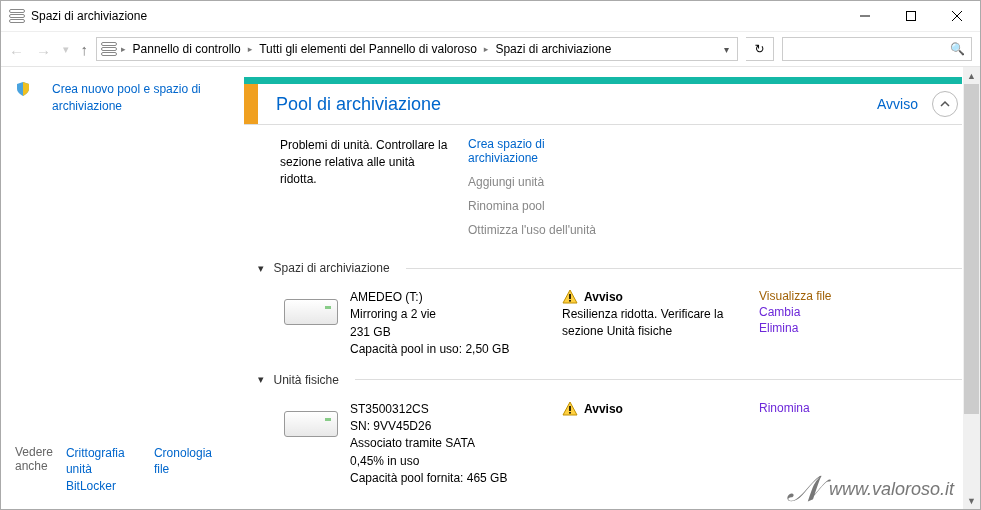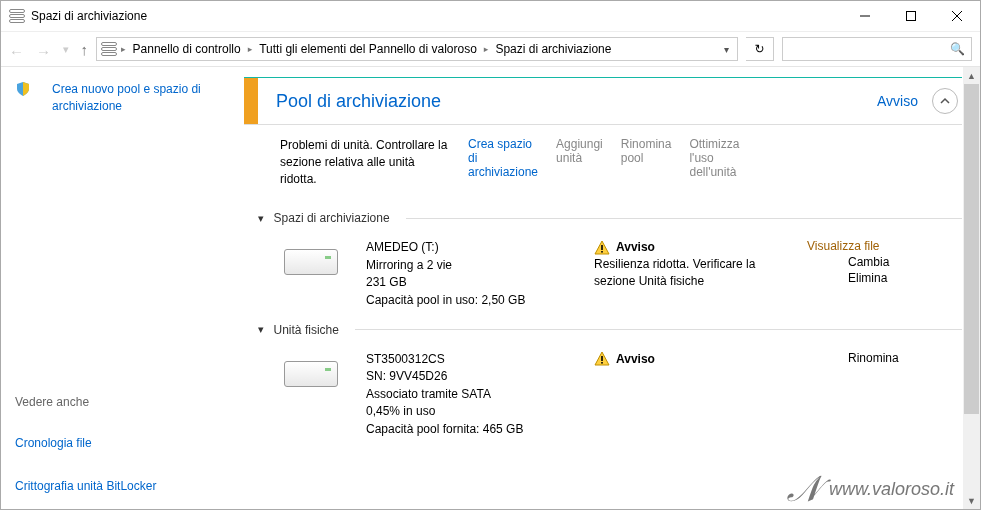--- a/index.html
+++ b/index.html
@@ -19,48 +19,48 @@
 .addr .crumb { padding: 0 3px; }
 .addr .spacer{flex:1;}
 .refresh{border:1px solid #ccc; border-left:none; height:24px; width:28px; display:flex;align-items:center;justify-content:center;}
 .search { width: 190px; border: 1px solid #ccc; height: 24px; display:flex; align-items:center; padding:0 6px; color:#999;}
 .search .sicon{margin-left:auto;}
 .body { flex: 1; display: flex; overflow: hidden;}
 .sidebar { width: 225px; padding: 14px 14px; display: flex; flex-direction: column; gap: 10px; font-size: 12px; }
 .sidebar a { color: #0066cc; text-decoration: none; line-height:1.4;}
 .sidebar .row{display:flex; gap:21px; align-items:flex-start;}
 .sidebar .shield{width:16px;height:16px; flex-shrink:0;}
-.sidebar .bottom{margin-top:auto; display:flex; flex-direction:column; gap:26px;}
+.sidebar .bottom{margin-top:auto; display:flex; flex-direction:row; gap:10px;}
 .sidebar .heading{color:#666;}
 .main { flex: 1; padding: 10px 18px 10px 18px; overflow: hidden; position:relative;}
-.pool-header { display: flex; align-items: center; border-bottom: 1px solid #ddd; border-top: 1px solid #14b8a6; background: #fff; height:48px;}
+.pool-header { display: flex; align-items: center; border-bottom: 1px solid #ddd; border-top: 7px solid #14b8a6; background: #fff; height:48px;}
 .pool-header .gold{width:14px; height:100%; background:#f0a020;}
 .pool-header .ptitle{color:#0066cc; font-size:18px; padding-left:18px; flex:1;}
 .pool-header .warn{color:#0066cc; font-size:14px; padding-right:14px;}
 .pool-header .collapse{width:26px;height:26px;border:1px solid #bbb;border-radius:50%;display:flex;align-items:center;justify-content:center;margin-right:4px;}
 .pool-body{display:flex; gap:18px; padding:12px 0 18px 36px;}
 .pool-left{flex:1;}
 .bar{width:220px;height:16px;border:1px solid #bbb;background:#f4f4f4;margin-bottom:6px;}
 .pool-mid{width:170px; line-height:1.4;}
-.pool-right{width:140px; display:flex;flex-direction:row; gap:18px;}
+.pool-right{width:140px; display:flex;flex-direction:column; gap:10px;}
 .pool-right a{color:#0066cc; text-decoration:none;}
 .pool-right .muted{color:#888;}
 .section-head{display:flex;align-items:center; gap:10px; color:#333; padding:6px 0 6px 14px;}
 .section-head .chev{font-size:11px;}
 .section-head .line{flex:1;height:1px;background:#ddd;margin-left:6px;}
-.item-row{display:flex; padding:8px 0 8px 40px; gap:28px;}
+.item-row{display:flex; padding:8px 0 8px 40px; gap:12px;}
 .drive-icon{width:54px;height:26px;border:1px solid #999;border-radius:3px;background:linear-gradient(#fff,#e8e8e8);margin-top:10px;flex-shrink:0;position:relative;}
 .drive-icon::after{content:"";position:absolute;right:6px;top:6px;width:6px;height:3px;background:#8c8;}
 .item-info{width:200px; line-height:1.45;}
 .item-status{width:185px; line-height:1.4;}
 .item-status .wline{display:flex;align-items:center;gap:6px;}
 .warn-icon{width:16px;height:16px;}
 .item-actions{width:110px; display:flex;flex-direction:column;gap:2px;}
 .item-actions a{color:#a16207;text-decoration:none;}
-.item-actions .muted{color:#000000;margin-left:41px;}
+.item-actions .muted{color:#6d28d9;}
 .scrollbar{position:absolute;right:0;top:0;width:17px;height:100%;background:#f0f0f0;display:flex;flex-direction:column;align-items:center;}
 .scrollbar .arr{height:17px;width:100%;display:flex;align-items:center;justify-content:center;color:#666;font-size:9px;}
 .scrollbar .thumb{width:15px;background:#ccc;height:330px;margin-top:0;}
 .scrollbar .track{flex:1;}
 .stack-icon{display:inline-block;width:16px;height:14px;position:relative;}
 .stack-icon span{position:absolute;left:0;width:16px;height:4px;border:1px solid #888;background:#fff;border-radius:2px;}
 .stack-icon span:nth-child(1){top:0;} .stack-icon span:nth-child(2){top:5px;} .stack-icon span:nth-child(3){top:10px;}
 .watermark{position:absolute; right:26px; bottom:2px; font-style:italic; color:#777; font-size:18px; font-family: "Segoe Script", cursive; display:flex;align-items:center;gap:8px;}
 .watermark .big{font-size:36px;line-height:1;}
 </style>
@@ -128,22 +128,22 @@
     <div class="sidebar">
       <div class="row">
         <svg class="shield" viewBox="0 0 16 16">
             <path d="M8 1 L14 3 V8 C14 12 8 15 8 15 C8 15 2 12 2 8 V3 Z" fill="#4aa3df"></path>
             <path d="M8 1 L14 3 V8 C14 12 8 15 8 15 V1 Z" fill="#f0c020"></path>
           </svg>
         <a href="#">Crea nuovo pool e spazio di archiviazione</a>
       </div>
       <div class="bottom">
         <span class="heading">Vedere anche</span>
+        <a href="#">Crittografia unità BitLocker</a>
         <a href="#">Cronologia file</a>
-        <a href="#">Crittografia unità BitLocker</a>
       </div>
     </div>
 
     <div class="main">
       <div class="pool-header">
         <div class="gold"></div>
         <div class="ptitle">Pool di archiviazione</div>
         <div class="warn">Avviso</div>
         <div class="collapse">
             <svg width="12" height="12" viewBox="0 0 12 12">

